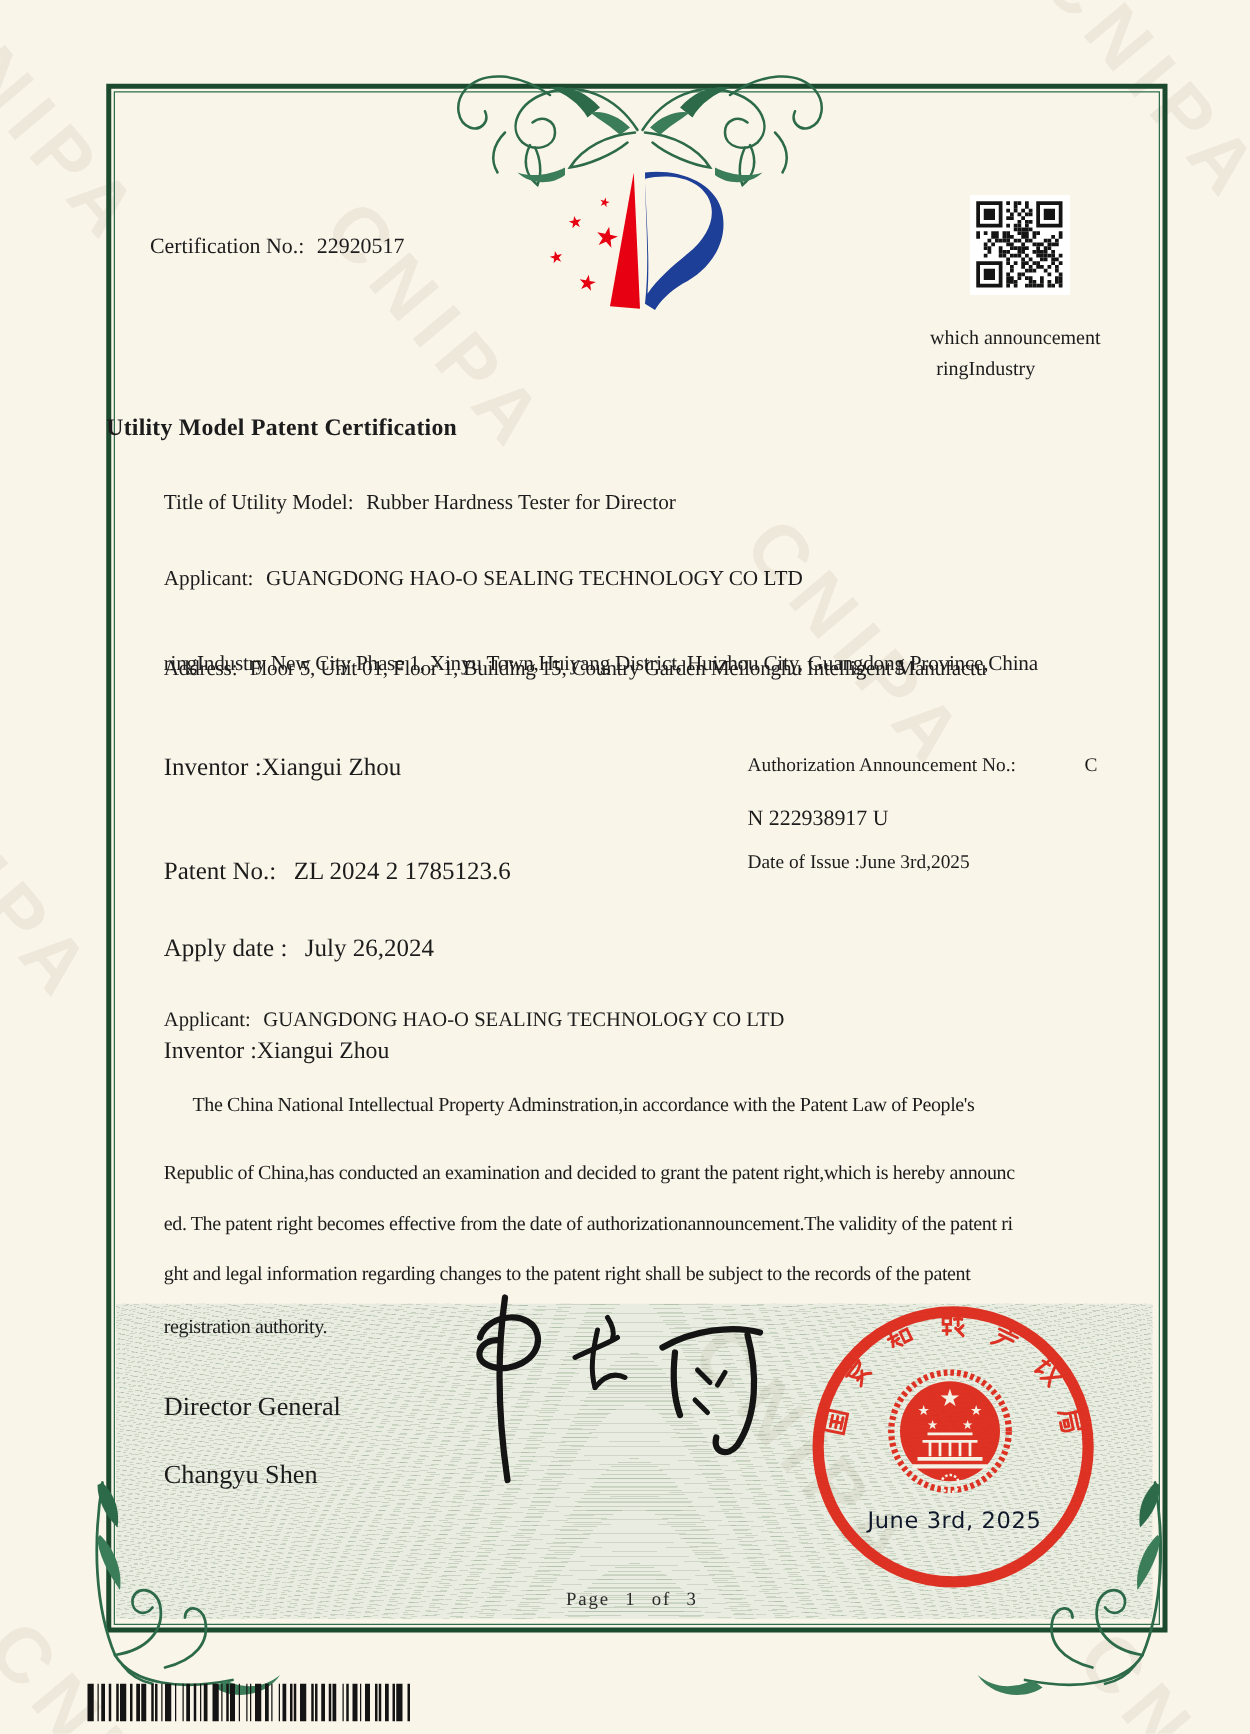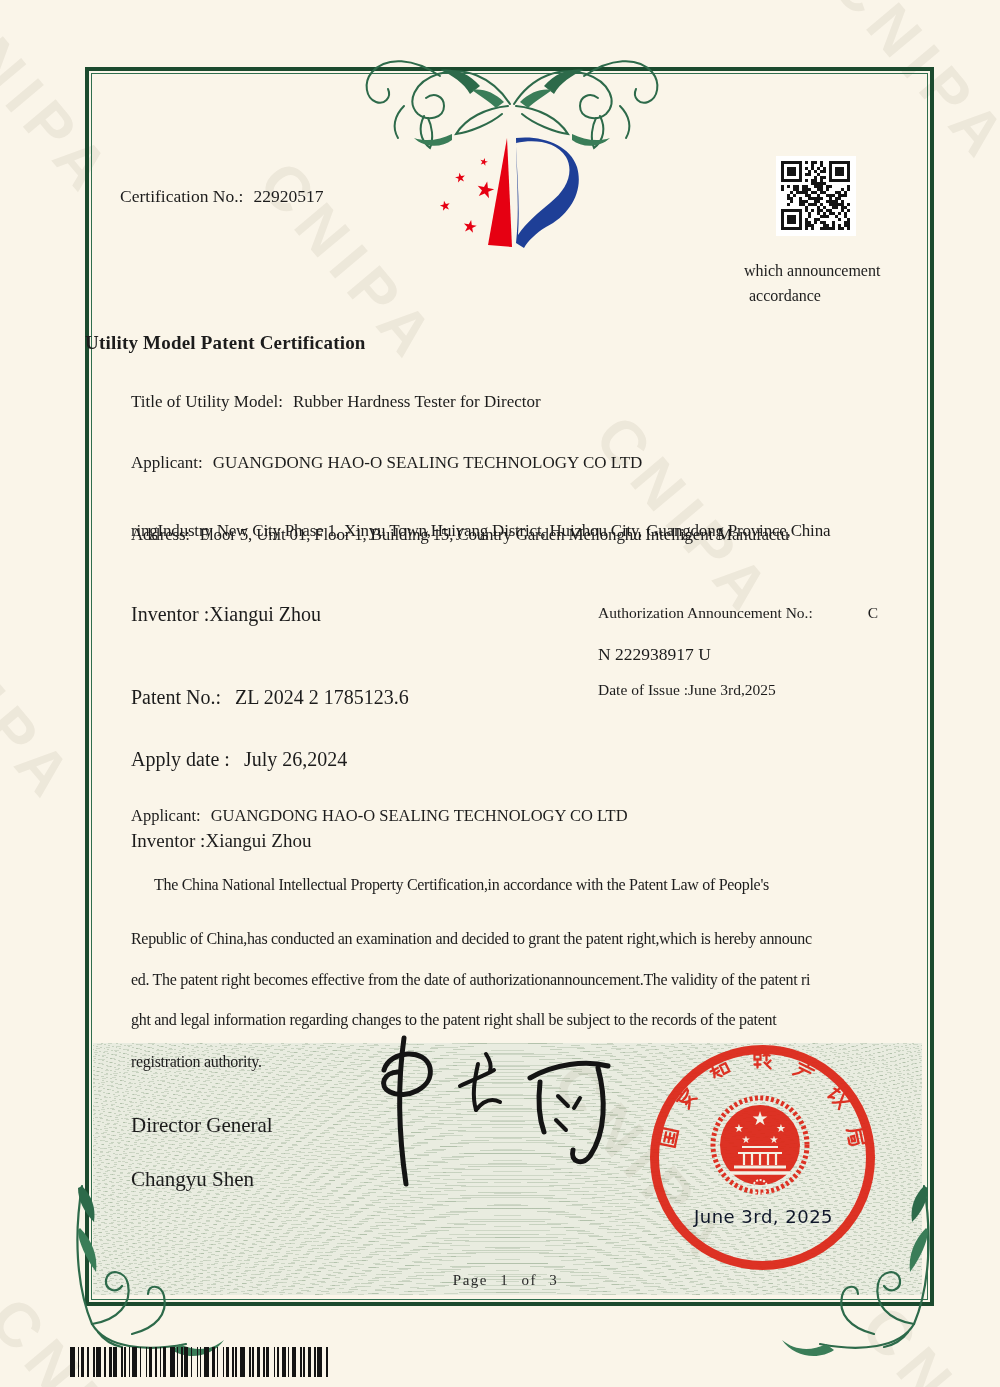--- a/index.html
+++ b/index.html
@@ -289,21 +289,21 @@
         <rect x="11" y="11" width="9" height="9" fill="#141414"></rect>
         <rect x="53" y="5" width="21" height="21" fill="#141414"></rect>
         <rect x="56" y="8" width="15" height="15" fill="#fff"></rect>
         <rect x="59" y="11" width="9" height="9" fill="#141414"></rect>
         <rect x="5" y="53" width="21" height="21" fill="#141414"></rect>
         <rect x="8" y="56" width="15" height="15" fill="#fff"></rect>
         <rect x="11" y="59" width="9" height="9" fill="#141414"></rect>
       </svg>
   </div>
   <div class="line qrcap" style="top:262px">which announcement</div>
-  <div class="line qrcap" style="top:287px;left:749px">accordance</div>
+  <div class="line qrcap" style="top:287px;left:749px">ringIndustry</div>
 
   <div class="line doctitle">Utility Model Patent Certification</div>
 
   <div class="line fs17" style="left:131px;top:392px">
     <span class="lblgap">Title of Utility Model:</span><span>Rubber Hardness Tester for Director</span>
   </div>
   <div class="line fs17" style="left:131px;top:453px">
     <span class="lblgap">Applicant:</span><span>GUANGDONG HAO-O SEALING TECHNOLOGY CO LTD</span>
   </div>
   <div class="line fs17" style="left:131px;top:525px;letter-spacing:-0.2px">
@@ -331,21 +331,21 @@
     <span style="padding-right:14px">Apply date :</span><span>July 26,2024</span>
   </div>
 
   <div class="line fs16" style="left:131px;top:806px">
     <span class="lblgap">Applicant:</span><span>GUANGDONG HAO-O SEALING TECHNOLOGY CO LTD</span>
   </div>
   <div class="line fs19" style="left:131px;top:830px">
     <span>Inventor :</span><span>Xiangui Zhou</span>
   </div>
 
-  <div class="pline indent" style="top:876px">The China National Intellectual Property Certification,in accordance with the Patent Law of People's</div>
+  <div class="pline indent" style="top:876px">The China National Intellectual Property Adminstration,in accordance with the Patent Law of People's</div>
   <div class="pline" style="top:930px">Republic of China,has conducted an examination and decided to grant the patent right,which is hereby announc</div>
   <div class="pline" style="top:971px">ed. The patent right becomes effective from the date of authorizationannouncement.The validity of the patent ri</div>
   <div class="pline" style="top:1011px">ght and legal information regarding changes to the patent right shall be subject to the records of the patent</div>
   <div class="pline" style="top:1053px">registration  authority.</div>
 
   <div class="line" style="left:131px;top:1113px;font-size:21px">Director General</div>
   <div class="line" style="left:131px;top:1167px;font-size:21px">Changyu Shen</div>
 
   <svg class="abs" style="left:340px;top:1034px" width="300" height="160" viewBox="0 0 300 160">
     <g fill="none" stroke="#141414" stroke-width="5" stroke-linecap="round">

